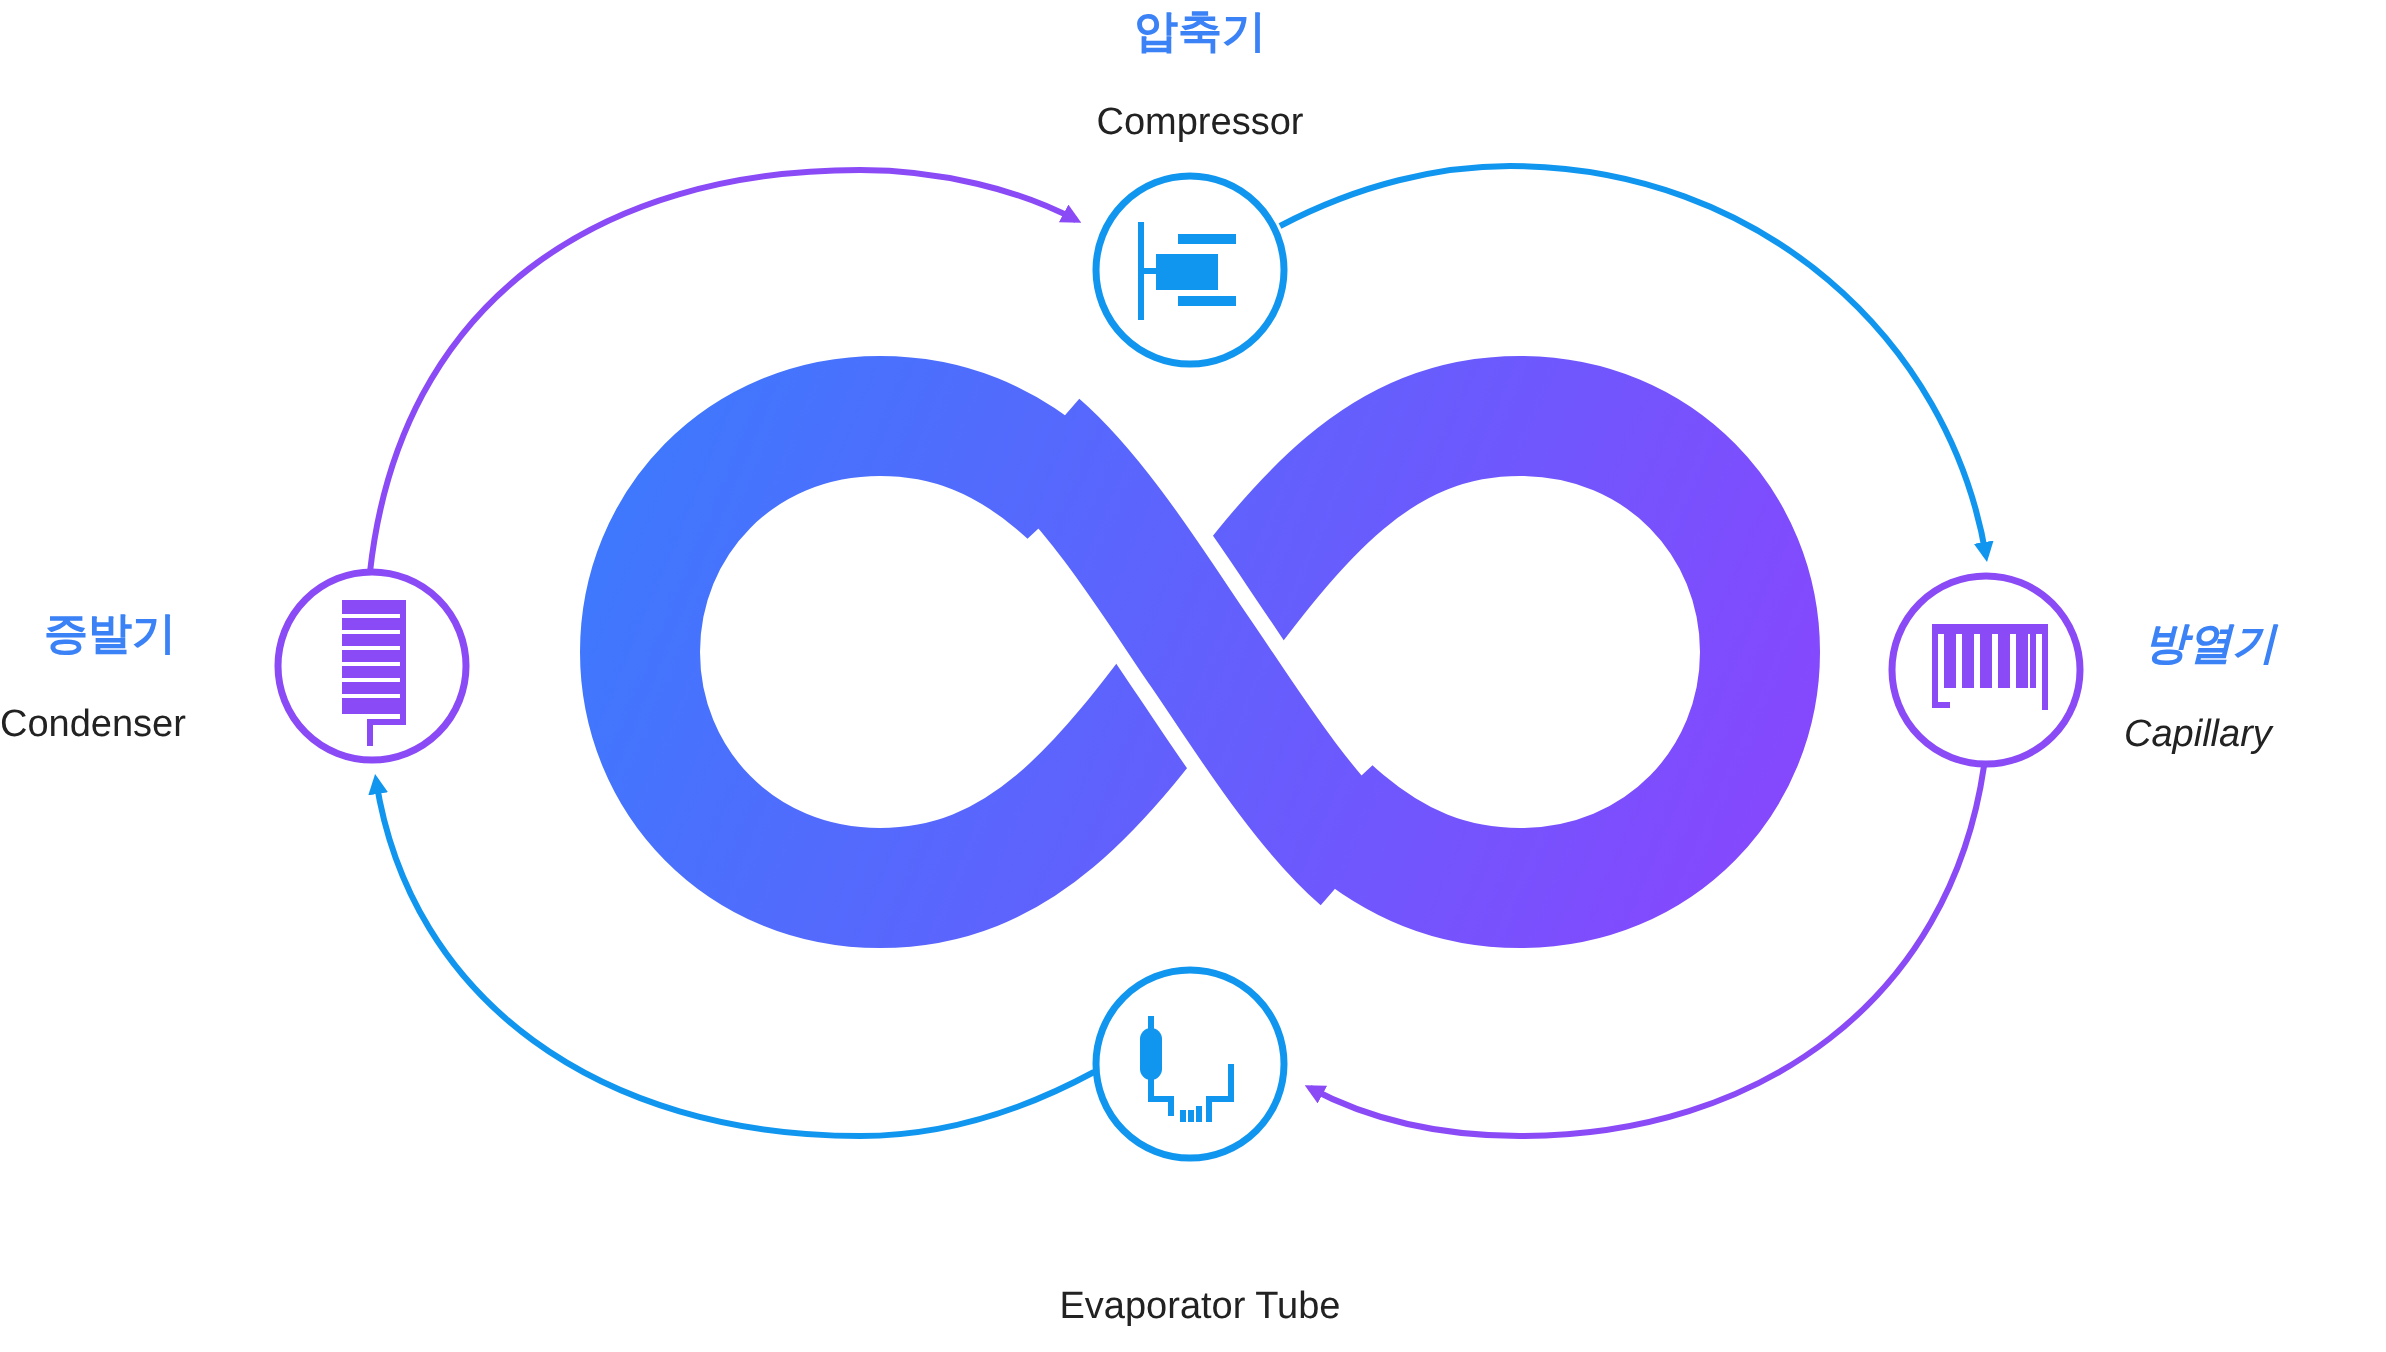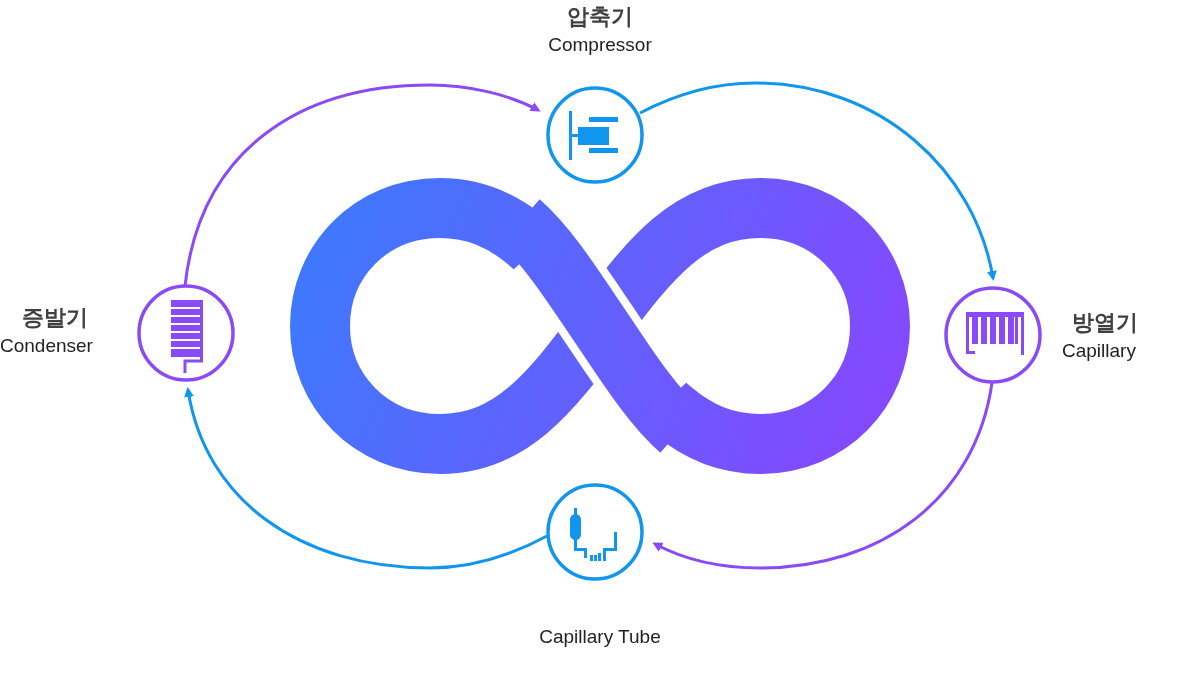--- a/index.html
+++ b/index.html
@@ -1,25 +1,25 @@
 <!DOCTYPE html>
 <html><head>
   <meta charset="utf-8">
   <style>
     html, body { margin: 0; padding: 0; background: #ffffff; }
     body { width: 1193px; height: 676px; position: relative; overflow: hidden;
            font-family: "Liberation Sans", "DejaVu Sans", sans-serif; color: #1f1f1f; }
     svg.diagram { position: absolute; left: 0; top: 0; }
     .label { position: absolute; text-align: center; line-height: 1; }
-    .label .ko { font-family: "DejaVu Sans", sans-serif; font-weight: bold; font-size: 22px; color: #404040; display: block; letter-spacing: 0px; }
-    .label .en { font-family: "Liberation Sans", sans-serif; font-size: 19px; color: #222222; display: block; margin-top: 7px; }
+    .label .ko { font-family: "DejaVu Sans", sans-serif; font-weight: bold; font-size: 22px; color: #3b82f6; display: block; letter-spacing: 0px; }
+    .label .en { font-family: "Liberation Sans", sans-serif; font-size: 19px; color: #222222; display: block; margin-top: 24px; }
     .lbl-top { left: 500px; top: 6px; width: 200px; }
     .lbl-bottom { left: 490px; top: 620px; width: 220px; }
     .lbl-left { left: 0px; top: 307px; width: 118px; text-align: left; }
-    .lbl-right { left: 1062px; top: 312px; width: 131px; text-align: left; }
+    .lbl-right { left: 1062px; top: 312px; width: 131px; text-align: left; font-style: italic; }
     .lbl-right .ko { padding-left: 10px; }
     .lbl-left .ko { padding-left: 22px; }
   </style>
 </head>
 <body>
 
 <svg class="diagram" width="1193" height="676" viewBox="0 0 1193 676">
   <defs>
     <linearGradient id="infGrad" x1="290" y1="200" x2="910" y2="460" gradientUnits="userSpaceOnUse">
       <stop offset="0" stop-color="#3A7BFD"></stop>
@@ -120,19 +120,19 @@
   <span class="ko">압축기</span>
   <span class="en">Compressor</span>
 </div>
 
 <div class="label lbl-right">
   <span class="ko">방열기</span>
   <span class="en">Capillary</span>
 </div>
 
 <div class="label lbl-bottom">
-  <span class="en">Capillary Tube</span>
+  <span class="en">Evaporator Tube</span>
 </div>
 
 <div class="label lbl-left">
   <span class="ko">증발기</span>
   <span class="en">Condenser</span>
 </div>
 
 </body></html>

